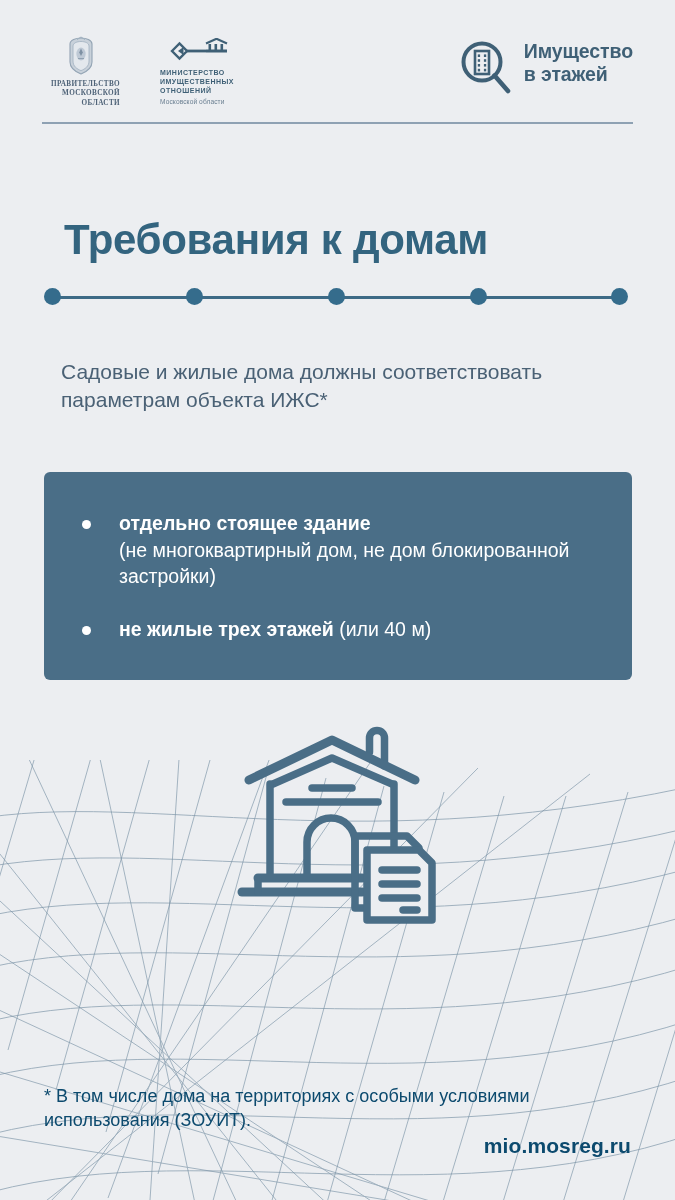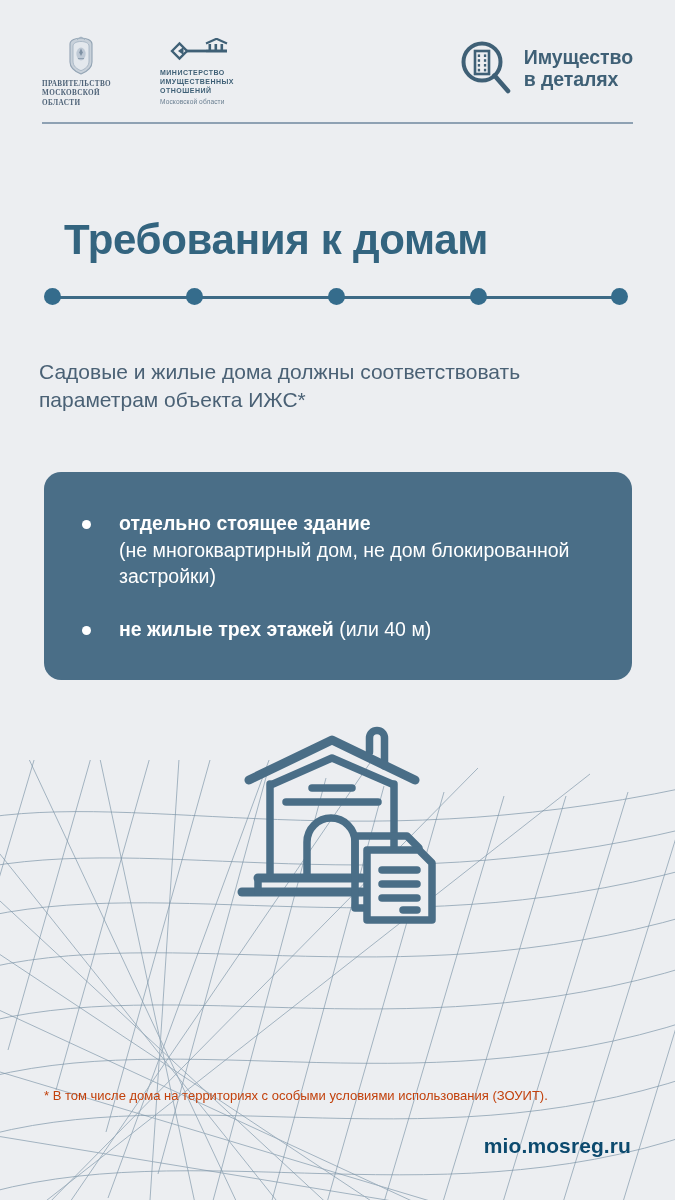--- a/index.html
+++ b/index.html
@@ -10,38 +10,38 @@
     position:relative;overflow:hidden;
     -webkit-font-smoothing:antialiased;
   }
   .page{position:absolute;inset:0;width:675px;height:1200px;}
 
   
   .mesh{position:absolute;left:0;top:760px;width:675px;height:440px;z-index:0;pointer-events:none;}
 
   
   .header{position:absolute;left:0;top:0;width:675px;height:124px;z-index:3;}
-  .gov-logo{position:absolute;left:42px;top:36px;width:78px;text-align:left;}
+  .gov-logo{position:absolute;left:42px;top:36px;width:78px;text-align:right;}
   .gov-crest{width:30px;height:40px;margin:0 auto 4px;display:block;}
   .gov-text{
     font-family:"Liberation Serif","DejaVu Serif",serif;
     font-size:7.2px;line-height:9.4px;letter-spacing:.35px;
     color:#4f6378;font-weight:700;text-transform:uppercase;
   }
   .min-logo{position:absolute;left:160px;top:38px;width:120px;}
   .min-mark{width:74px;height:26px;display:block;margin-bottom:5px;}
   .min-text{
     font-size:7px;line-height:8.8px;letter-spacing:.5px;
     color:#3f6076;font-weight:700;text-transform:uppercase;
   }
   .min-sub{
     font-size:6.6px;line-height:9px;letter-spacing:.1px;
     color:#6a7f91;font-weight:400;text-transform:none;margin-top:1.5px;
   }
-  .brand{position:absolute;right:42px;top:40px;display:flex;align-items:center;gap:12px;}
+  .brand{position:absolute;right:42px;top:40px;display:flex;align-items:flex-start;gap:12px;}
   .brand-glass{width:54px;height:56px;display:block;flex:0 0 auto;}
   .brand-text{
     font-size:19.5px;line-height:22.5px;font-weight:700;
     color:#3f6076;letter-spacing:-.1px;white-space:nowrap;
   }
   .hdr-rule{position:absolute;left:42px;top:122px;width:591px;height:2px;background:#7e93a8;opacity:.85;}
 
   
   .title{
     position:absolute;left:44px;top:188px;z-index:3;
@@ -52,47 +52,47 @@
   
   .steps{position:absolute;left:44px;top:288px;width:584px;height:18px;z-index:3;}
   .steps-line{position:absolute;left:8px;top:8px;width:568px;height:2.5px;background:#3d6a86;}
   .step-dot{
     position:absolute;top:0;width:17px;height:17px;border-radius:50%;
     background:#356c8c;
   }
 
   
   .subtitle{
-    position:absolute;left:39px;top:358px;width:600px;z-index:3;
+    position:absolute;left:61px;top:358px;width:600px;z-index:3;
     font-size:21px;line-height:28px;font-weight:400;color:#4a6175;
   }
 
   
   .card{
     position:absolute;left:44px;top:472px;width:588px;height:208px;
-    background:#4a6e87;border-radius:17px;z-index:3;
+    background:#4a6e87;border-radius:6px;z-index:3;
     box-sizing:border-box;padding:38px 34px 0 24px;
   }
   .bullet-row{display:flex;align-items:flex-start;margin-bottom:26px;}
   .bullet-dot{
     flex:0 0 auto;width:9px;height:9px;border-radius:50%;
     background:#ffffff;margin:10px 28px 0 14px;
   }
   .bullet-text{
     font-size:19.5px;line-height:26.5px;color:#ffffff;font-weight:400;
   }
   .bullet-text b{font-weight:700;}
 
   
   .house{position:absolute;left:236px;top:726px;width:210px;height:200px;z-index:3;}
 
   
   .footnote{
     position:absolute;left:44px;top:1084px;width:570px;z-index:4;
-    font-size:13px;line-height:24px;color:#c2410c;font-weight:400;
+    font-size:18px;line-height:24px;color:#0c4a6e;font-weight:400;
   }
   .site{
     position:absolute;right:44px;top:1134px;z-index:4;
     font-size:21px;font-weight:700;color:#0c4a6e;letter-spacing:.1px;
   }
 </style>
 </head>
 <body>
 
 <div class="page">
@@ -184,21 +184,21 @@
           <rect x="19.8" y="19.2" width="2.3" height="2.6"></rect>
           <rect x="25.9" y="19.2" width="2.3" height="2.6"></rect>
           <rect x="19.8" y="24" width="2.3" height="2.6"></rect>
           <rect x="25.9" y="24" width="2.3" height="2.6"></rect>
           <rect x="19.8" y="28.8" width="2.3" height="2.6"></rect>
           <rect x="25.9" y="28.8" width="2.3" height="2.6"></rect>
         </g>
       </svg>
       <div>
         <div class="brand-text">Имущество</div>
-        <div class="brand-text">в деталях</div>
+        <div class="brand-text">в этажей</div>
       </div>
     </div>
 
     <div class="hdr-rule"></div>
   </div>
 
   <h1 class="title">Требования к домам</h1>
 
   <div class="steps">
     <div class="steps-line"></div>

